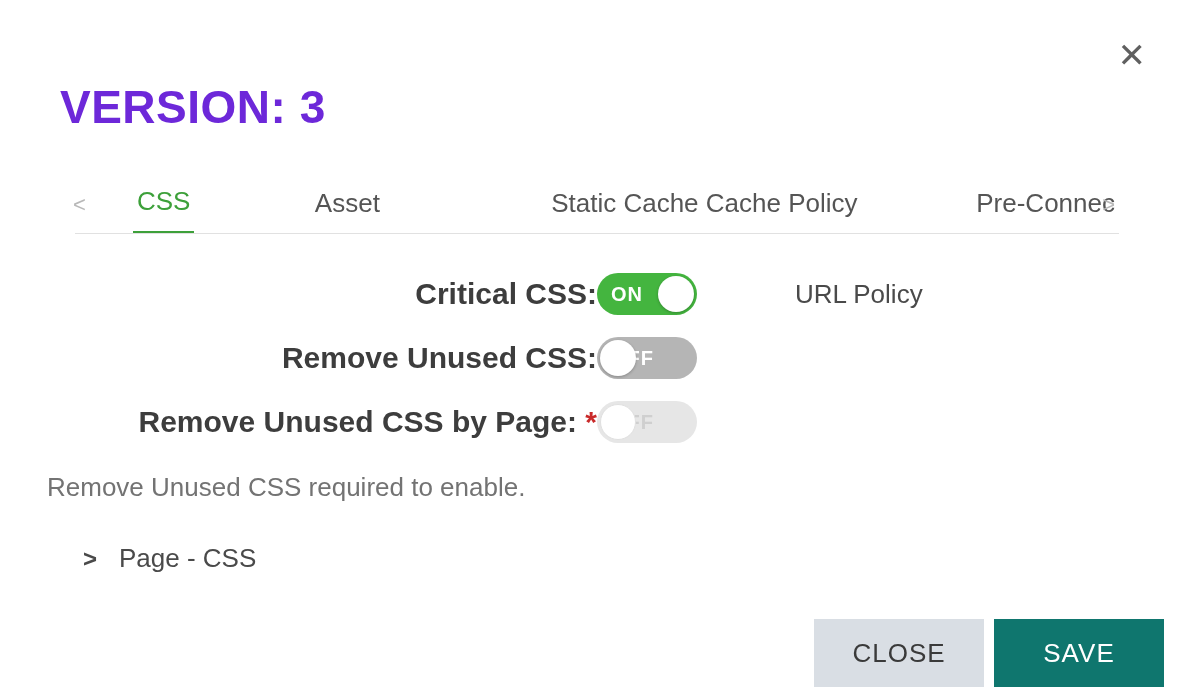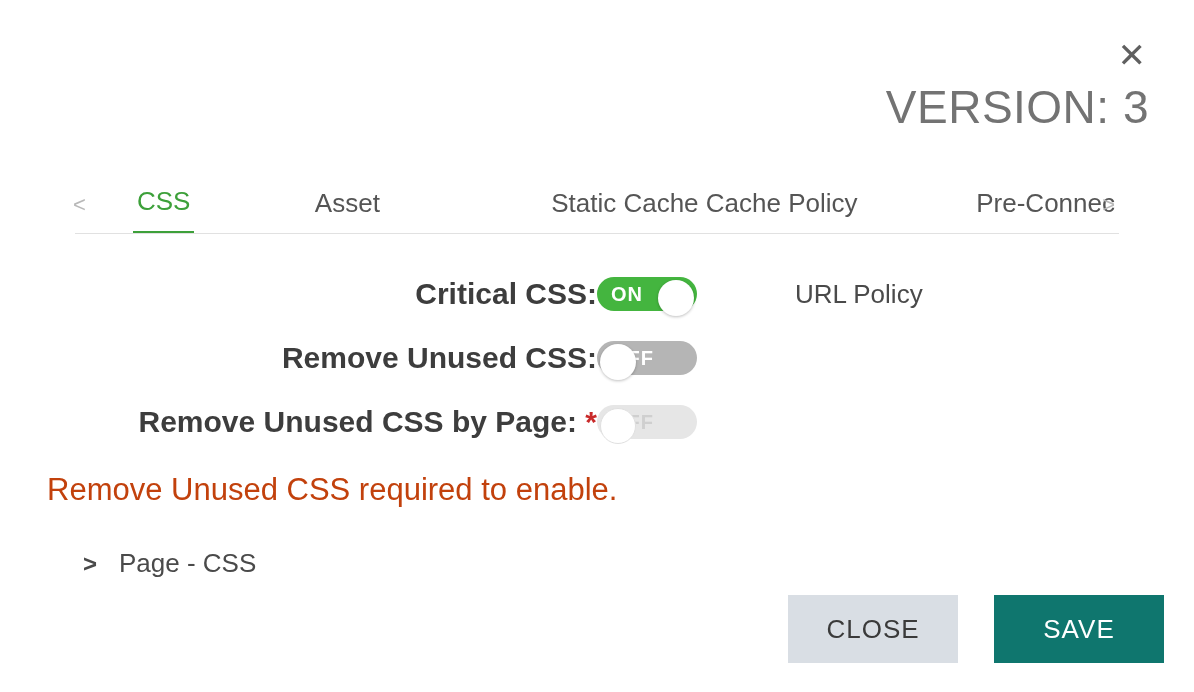--- a/index.html
+++ b/index.html
@@ -22,27 +22,26 @@
     top: 38px;
     right: 48px;
     font-size: 34px;
     line-height: 1;
     color: #606060;
     cursor: pointer;
     font-weight: 300;
   }
   .title {
     font-size: 46px;
-    font-weight: 400;
+    font-weight: 700;
     letter-spacing: 0.5px;
-    color: #737373;
+    color: #6d28d9;
     text-transform: uppercase;
     margin-top: 40px;
     margin-left: 15px;
-    text-align: right;
   }
   .tabs-wrap {
     position: relative;
     margin-top: 44px;
     padding: 0 30px;
   }
   .tabs {
     display: flex;
     align-items: center;
     border-bottom: 1px solid #e1e1e1;
@@ -93,21 +92,21 @@
   }
   .req-star { color: #c92a2a; font-weight: 700; }
   .toggle-col { width: 198px; display: flex; align-items: center; }
   .extra-col {
     font-size: 26px;
     color: #4a4a4a;
   }
   .toggle {
     position: relative;
     width: 100px;
-    height: 34px;
+    height: 42px;
     border-radius: 21px;
     display: inline-flex;
     align-items: center;
     cursor: pointer;
   }
   .toggle.on  { background: #44b53f; justify-content: flex-start; }
   .toggle.off { background: #b5b5b5; justify-content: flex-start; }
   .toggle.disabled { background: #e6e6e6; cursor: default; }
   .toggle .txt {
     font-size: 20px;
@@ -124,44 +123,44 @@
     height: 36px;
     border-radius: 50%;
     background: #fff;
     box-shadow: 0 1px 3px rgba(0,0,0,0.25);
   }
   .toggle.on  .knob { right: 3px; }
   .toggle.off .knob { left: 3px; }
   .toggle.disabled .knob { box-shadow: none; border: 1px solid #e0e0e0; }
 
   .warning {
-    font-size: 31px;
-    color: #c2410c;
+    font-size: 26px;
+    color: #737373;
     margin-top: 18px;
   }
   .help-row {
     display: flex;
     align-items: center;
     gap: 22px;
     margin-top: 40px;
     padding-left: 36px;
     font-size: 26px;
     cursor: pointer;
   }
   .help-row .chev {
     font-size: 24px;
     font-weight: 600;
   }
 
   .footer {
     position: absolute;
-    bottom: 29px;
+    bottom: 5px;
     right: 30px;
     display: flex;
-    gap: 36px;
+    gap: 10px;
   }
   .btn {
     min-width: 170px;
     height: 68px;
     font-size: 26px;
     display: flex;
     align-items: center;
     justify-content: center;
     border: none;
     cursor: pointer;

